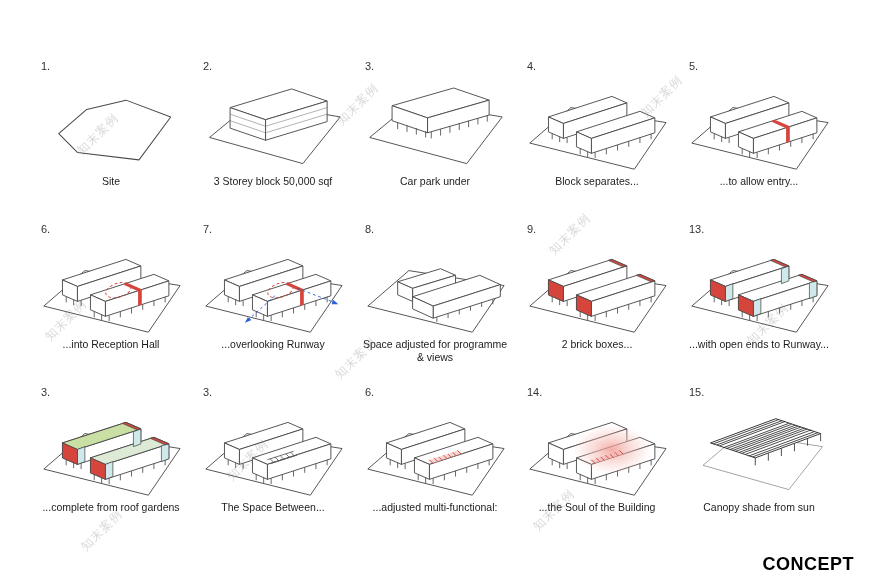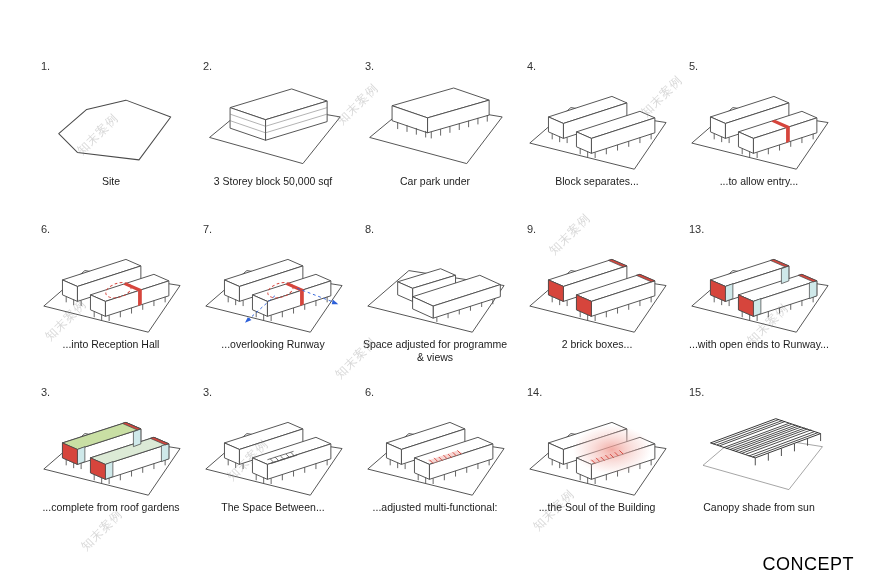--- a/index.html
+++ b/index.html
@@ -5,21 +5,21 @@
   *{box-sizing:border-box}
   html,body{margin:0;padding:0;background:#fff}
   body{font-family:"Liberation Sans",sans-serif}
   .page{position:relative;width:880px;height:587px;background:#fff;overflow:hidden}
   .grid{position:absolute;left:30px;top:60px;display:grid;grid-template-columns:repeat(5,162px);grid-auto-rows:163px}
   .cell{position:relative;padding:0 5px;display:flex;flex-direction:column;align-items:center}
   .num{align-self:flex-start;margin-left:6px;height:14px;font-size:11px;color:#333}
   svg.sk{width:152px;height:98px;display:block}
   .cap{margin-top:3px;font-size:10.5px;color:#1c1c1c;text-align:center;line-height:1.25;max-width:150px}
   .wm{position:absolute;display:inline-block;color:rgba(125,125,125,0.30);font-size:12px;letter-spacing:1px;transform:rotate(-45deg);white-space:nowrap;pointer-events:none;z-index:5}
-  .title{position:absolute;right:26px;bottom:12px;font-size:18px;font-weight:normal;color:#000;letter-spacing:.5px}
+  .title{position:absolute;right:26px;bottom:12px;font-size:18px;font-weight:bold;color:#000;letter-spacing:.5px}
   .defs-holder{position:absolute;width:0;height:0;overflow:hidden}
 </style>
 </head>
 <body>
 
 <div class="page">
 
   <svg class="defs-holder" aria-hidden="true">
     <defs>
       <g id="twin-base" fill="#fff" stroke="#4a4a4a" stroke-width="1" stroke-linejoin="round">

